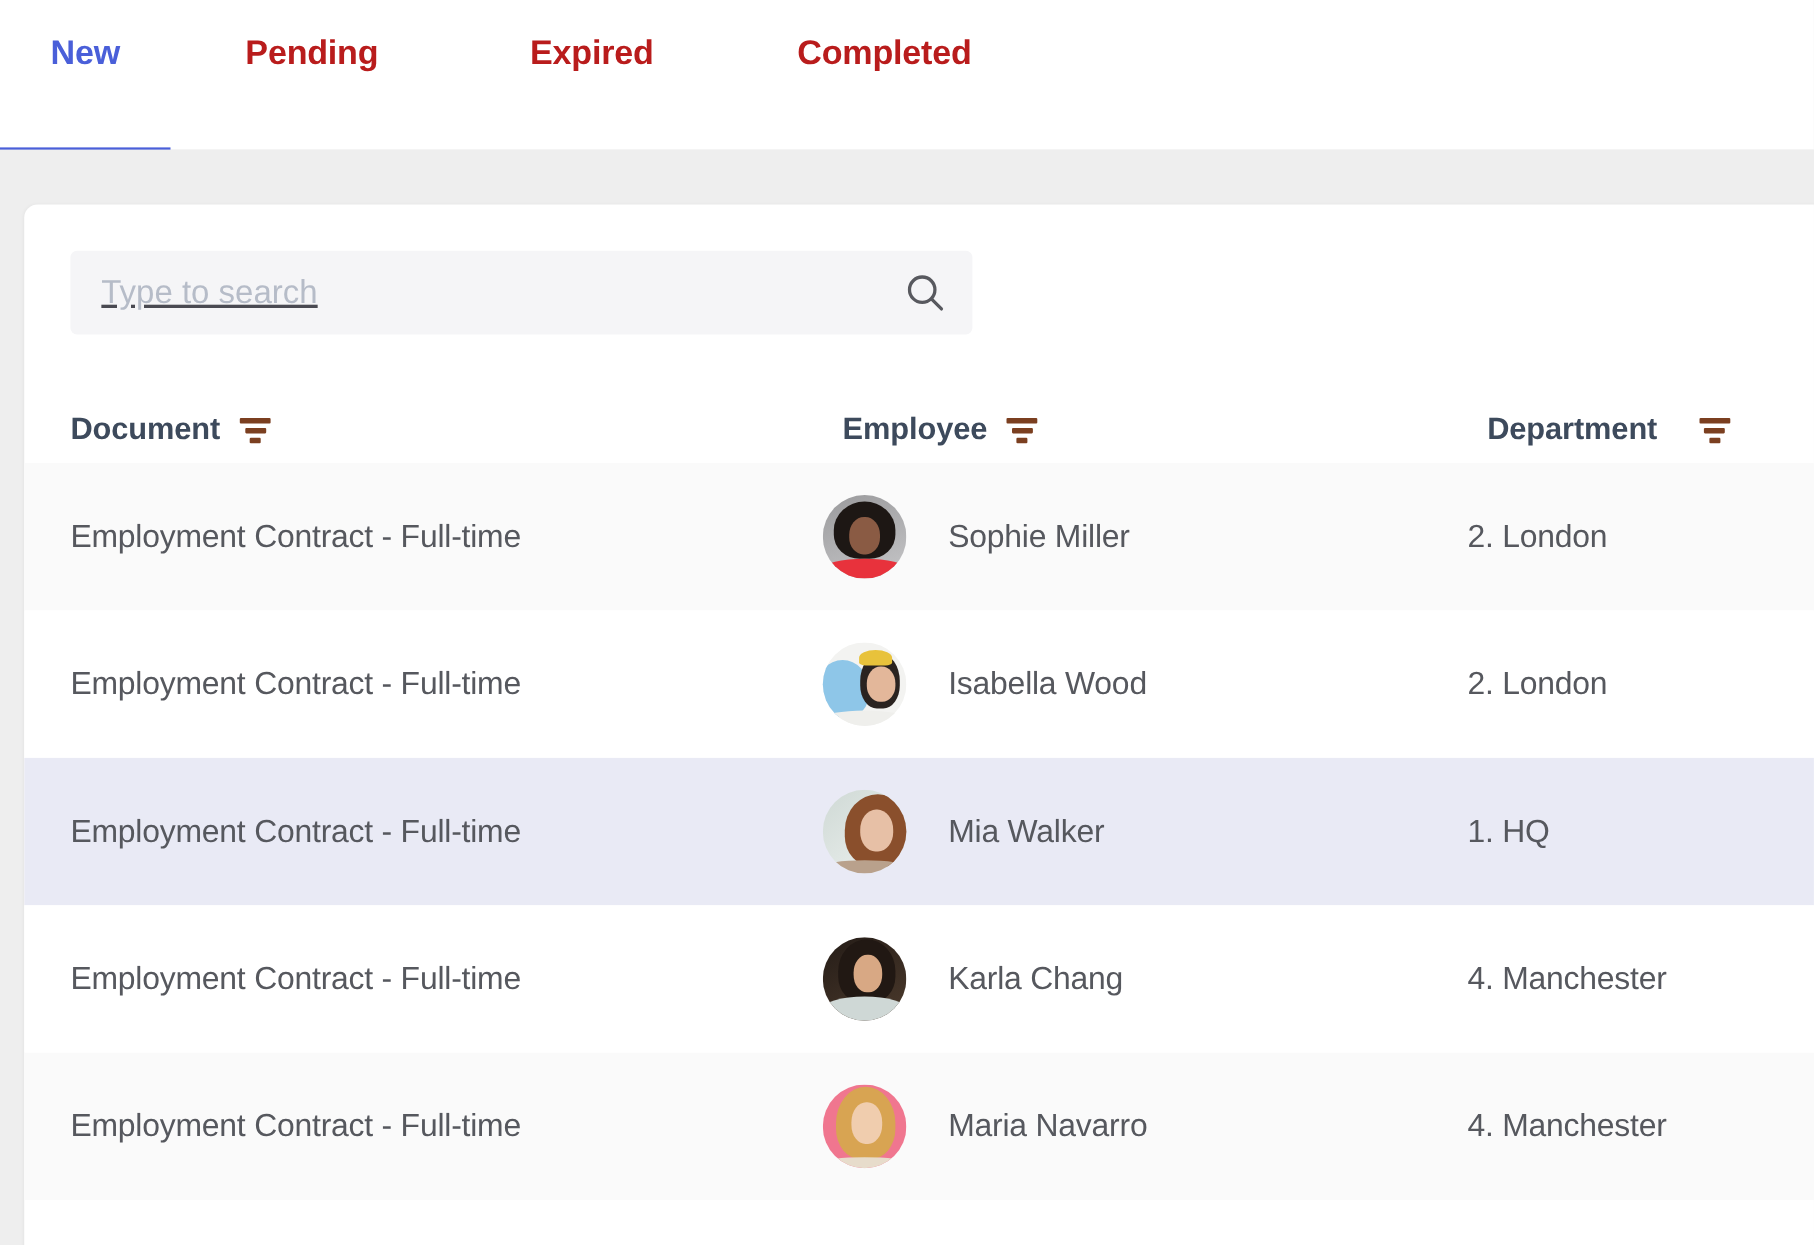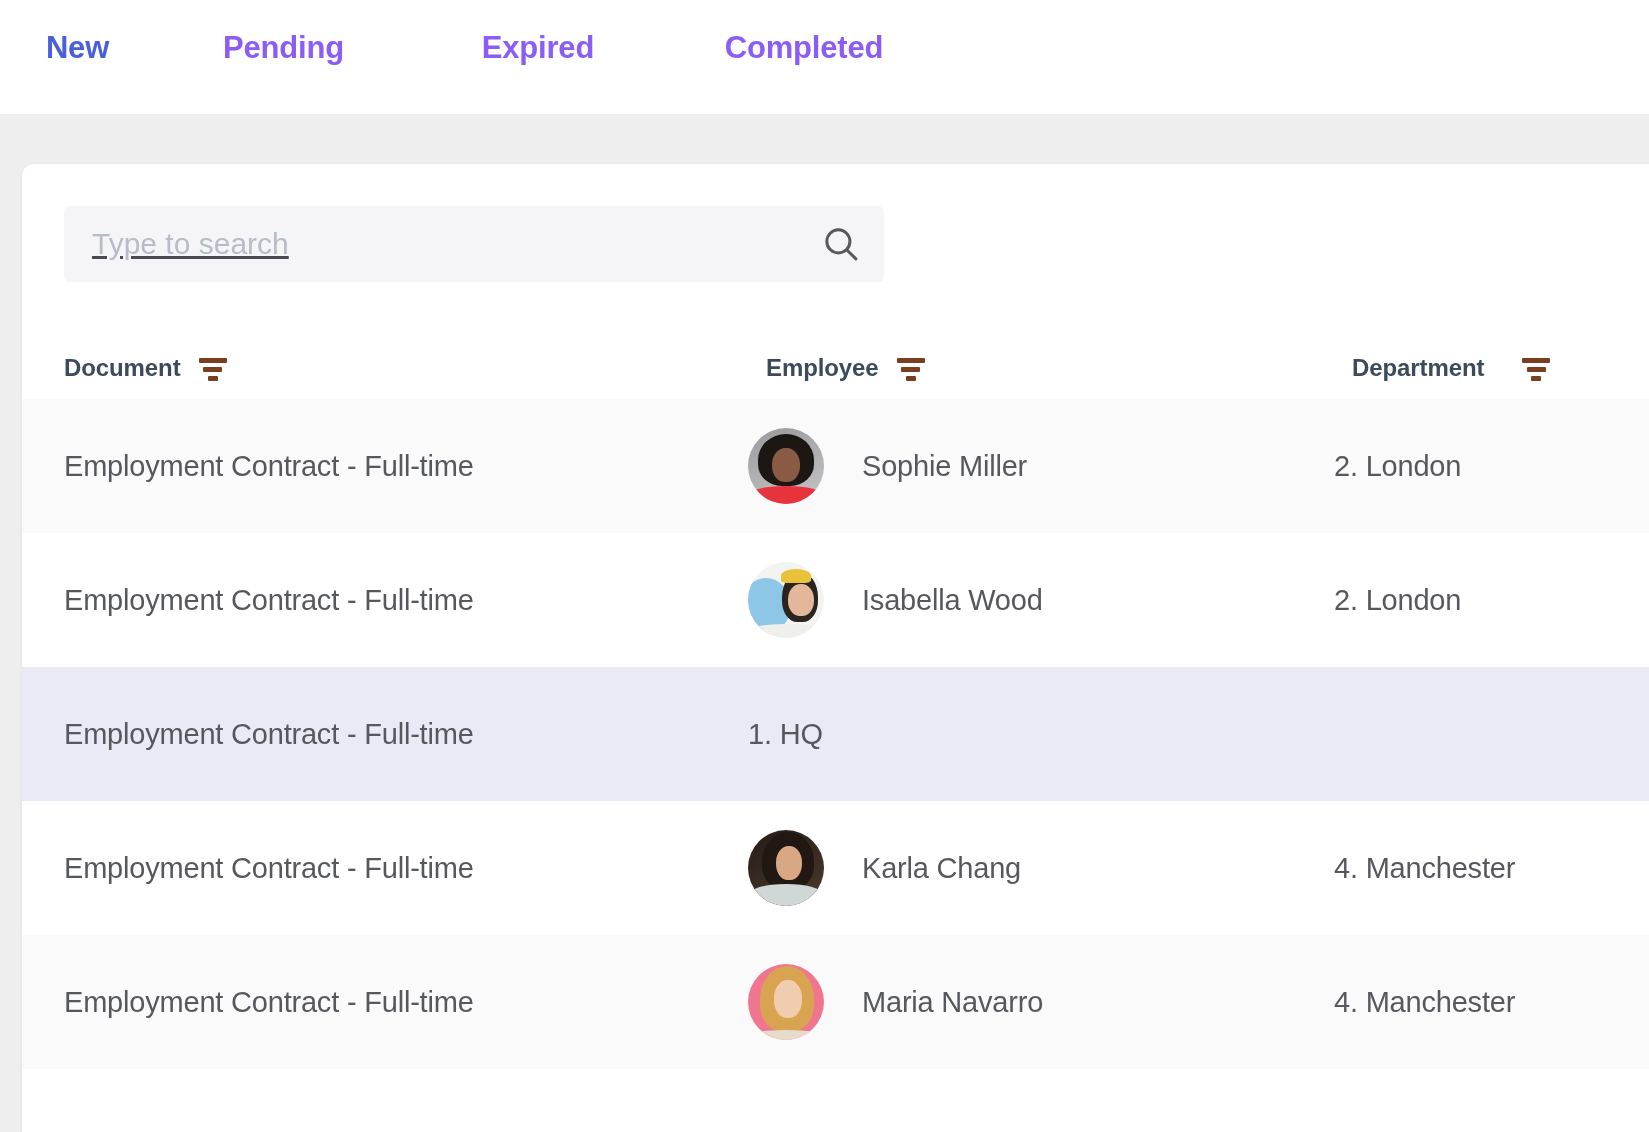--- a/index.html
+++ b/index.html
@@ -12,37 +12,37 @@
 
   body {
     background: #eeeeee;
     font-family: "Liberation Sans", "DejaVu Sans", sans-serif;
     -webkit-font-smoothing: antialiased;
   }
 
   
   .tabbar {
     position: relative;
-    height: 114px;
+    height: 136px;
     background: #ffffff;
     display: flex;
     align-items: flex-start;
     padding-top: 30px;
   }
 
   .tab {
     position: relative;
     height: 80px;
     display: flex;
     align-items: flex-start;
     justify-content: center;
     font-size: 31px;
     font-weight: 600;
     letter-spacing: -0.2px;
-    color: #8b5cf6;
+    color: #b91c1c;
     cursor: pointer;
     user-select: none;
   }
 
   .tab-new       { width: 155px; }
   .tab-pending   { width: 257px; }
   .tab-expired   { width: 252px; }
   .tab-completed { width: 280px; }
 
   .tab.active { color: #4a5fd9; }
@@ -125,21 +125,21 @@
     display: flex;
     align-items: center;
     height: 62px;
     padding: 0 0 0 42px;
   }
 
   .th {
     display: flex;
     align-items: center;
     gap: 16px;
-    font-size: 24px;
+    font-size: 28px;
     font-weight: 700;
     color: #3d4a5c;
     letter-spacing: -0.1px;
     cursor: pointer;
     user-select: none;
   }
 
   .col-doc  { width: 684px; }
   .col-emp  { width: 586px; margin-left: 18px; }
   .col-dept { width: 300px; gap: 36px; }
@@ -333,20 +333,29 @@
               <span class="face"></span>
               <span class="body"></span>
           </span>
           <span class="emp-name">Isabella Wood</span>
         </div>
         <div class="cell-dept">2. London</div>
       </div>
 
       <div class="row selected">
         <div class="cell-doc">Employment Contract - Full-time</div>
+        <div class="cell-emp">
+          <span class="avatar av3">
+            <span class="bg"></span>
+              <span class="hair"></span>
+              <span class="face"></span>
+              <span class="body"></span>
+          </span>
+          <span class="emp-name">Mia Walker</span>
+        </div>
         <div class="cell-dept">1. HQ</div>
       </div>
 
       <div class="row">
         <div class="cell-doc">Employment Contract - Full-time</div>
         <div class="cell-emp">
           <span class="avatar av4">
             <span class="bg"></span>
               <span class="hair"></span>
               <span class="face"></span>

